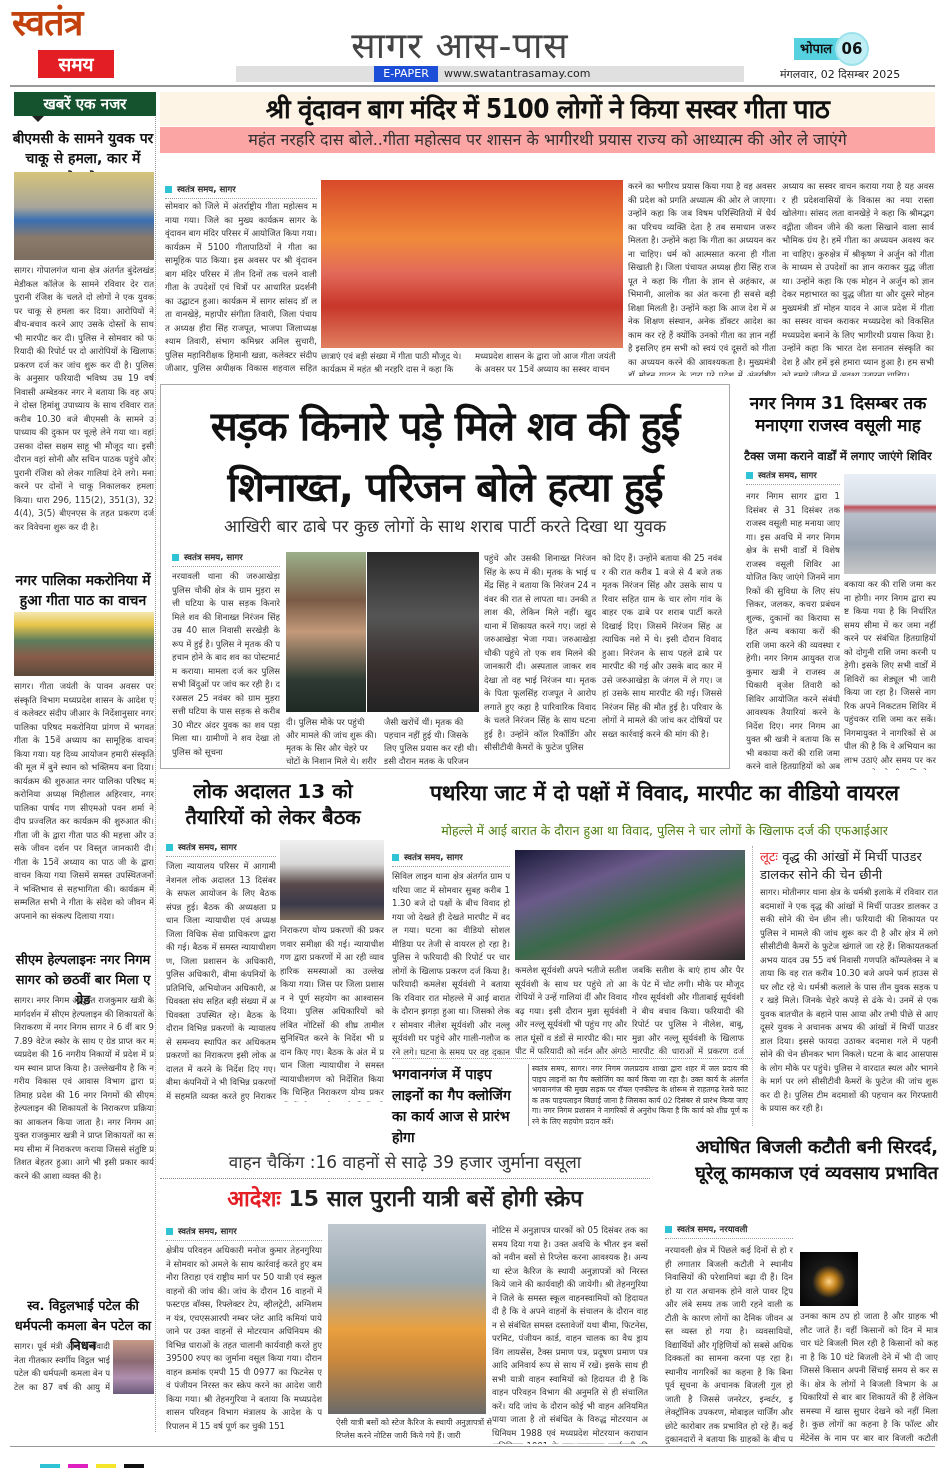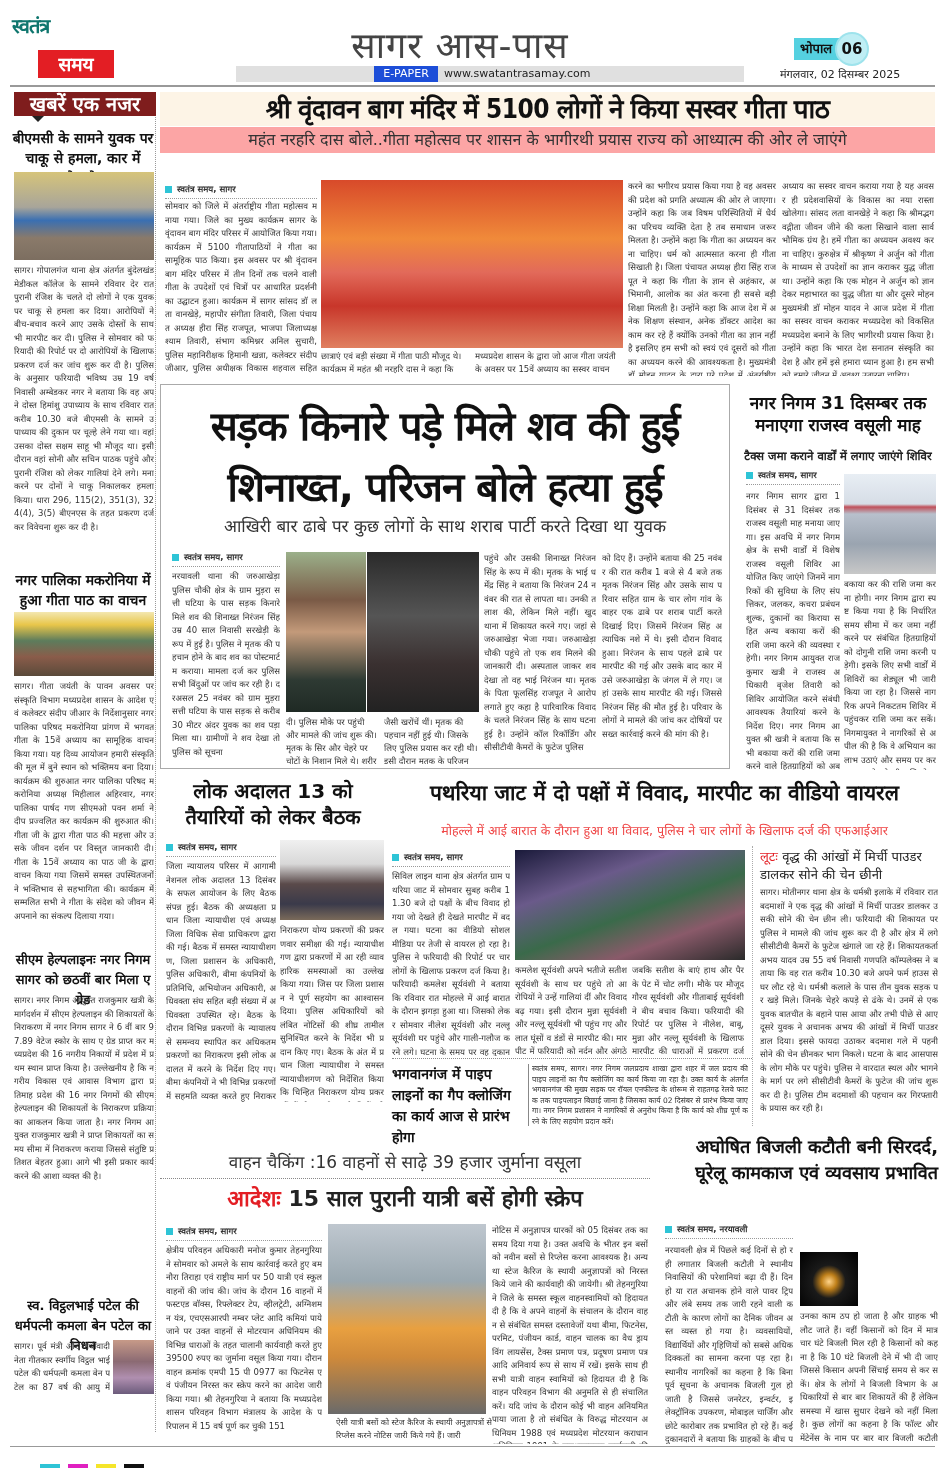--- a/index.html
+++ b/index.html
@@ -1,31 +1,31 @@
 <!DOCTYPE html>
 <html><head>
 <meta charset="utf-8">
 <style>
 *{box-sizing:border-box;margin:0;padding:0}
 body{width:945px;height:1468px;background:#fff;font-family:"DejaVu Sans",sans-serif;color:#222;position:relative;overflow:hidden}
 .abs{position:absolute}
 
-.logo-top{left:12px;top:8px;width:82px;height:36px;font-family:Liberation Serif, serif;font-weight:bold;font-size:20px;line-height:36px;color:#0f766e;letter-spacing:-1px}
+.logo-top{left:12px;top:8px;width:82px;height:36px;font-family:Liberation Mono, monospace;font-weight:bold;font-size:36px;line-height:36px;color:#c2410c;letter-spacing:-1px}
 .logo-bottom{left:38px;top:50px;width:76px;height:28px;background:#e31e24;color:#fff;font-weight:bold;font-size:19px;line-height:28px;text-align:center}
 .section-title{left:290px;top:20px;width:340px;text-align:center;font-size:36px;color:#444;letter-spacing:1px}
 .epaper-bar{left:236px;top:66px;width:508px;height:16px;background:#e0e0e0}
 .epaper-tag{left:374px;top:66px;width:64px;height:16px;background:#1d4ed8;color:#fff;font-size:11px;line-height:16px;text-align:center}
 .epaper-url{left:444px;top:66px;font-size:11px;line-height:16px;color:#222}
 .city-tag{left:794px;top:38px;width:56px;height:22px;background:#55d1e0;font-size:13px;font-weight:bold;line-height:22px;padding-left:6px;color:#111}
 .page-no{left:835px;top:32px;width:34px;height:34px;border-radius:50%;background:#bfeef4;border:2px solid #9ee3ec;font-size:15px;font-weight:bold;line-height:30px;text-align:center;color:#111}
 .date{left:780px;top:66px;font-size:11px;color:#222}
 .mast-rule{left:10px;top:85px;width:925px;height:2px;background:#999}
 
 .left-col{left:8px;top:92px;width:148px;height:1340px;border-right:1px dotted #999}
-.khabre{left:14px;top:92px;width:142px;height:24px;background:#7f1d1d;color:#fff;font-weight:bold;font-size:20px;line-height:24px;text-align:center}
+.khabre{left:14px;top:92px;width:142px;height:24px;background:#14532d;color:#fff;font-weight:bold;font-size:15px;line-height:24px;text-align:center}
 .khabre-arrow{left:32px;top:116px;width:0;height:0;border-left:6px solid transparent;border-right:6px solid transparent;border-top:6px solid #222}
 .lhead{font-weight:bold;color:#111;text-align:center;line-height:20px}
 .body-text{font-size:8.5px;line-height:13.5px;color:#333;text-align:justify;overflow:hidden;word-break:break-all}
 .photo{background:linear-gradient(135deg,#8a8a7a,#6b7f8f 40%,#b09a70 70%,#5a6a5a);overflow:hidden}
 .photo-car{background:linear-gradient(180deg,#d6c47a 0%,#a8a59a 40%,#3a6fb2 55%,#8a7a6a 75%,#7c6e60 100%)}
 .photo-event{background:linear-gradient(180deg,#f3e7b0 0%,#e8c64a 20%,#5d7c5c 45%,#8a5c4a 70%,#5a4a3a 100%)}
 .photo-person{background:linear-gradient(180deg,#c79a88,#8b6a73 40%,#b08fb0 70%,#6b5b7b)}
 .photo-stage{background:linear-gradient(180deg,#d84a2a 0%,#f08a3a 35%,#e26a5a 55%,#c8362a 75%,#e08060 100%)}
 .photo-man{background:linear-gradient(180deg,#9bb08a 0%,#7a5a46 30%,#c39a7a 50%,#2e3a33 80%,#1f2a24 100%)}
 .photo-night{background:linear-gradient(180deg,#2a2a2a,#555 40%,#3a3030 70%,#222)}
@@ -111,21 +111,21 @@
 <div class="abs body-text" style="left:746px;top:490px;width:94px;height:280px;">नगर निगम सागर द्वारा 1 दिसंबर से 31 दिसंबर तक राजस्व वसूली माह मनाया जाएगा। इस अवधि में नगर निगम क्षेत्र के सभी वार्डों में विशेष राजस्व वसूली शिविर आयोजित किए जाएंगे जिनमें नागरिकों की सुविधा के लिए संपत्तिकर, जलकर, कचरा प्रबंधन शुल्क, दुकानों का किराया सहित अन्य बकाया करों की राशि जमा करने की व्यवस्था रहेगी। नगर निगम आयुक्त राजकुमार खत्री ने राजस्व अधिकारी बृजेश तिवारी को शिविर आयोजित करने संबंधी आवश्यक तैयारियां करने के निर्देश दिए। नगर निगम आयुक्त श्री खत्री ने बताया कि सभी बकाया करों की राशि जमा करने वाले हितग्राहियों को अब निर्धारित अवधि में अपना</div>
 <div class="abs body-text" style="left:844px;top:578px;width:92px;height:192px;">बकाया कर की राशि जमा करना होगी। नगर निगम द्वारा स्पष्ट किया गया है कि निर्धारित समय सीमा में कर जमा नहीं करने पर संबंधित हितग्राहियों को दोगुनी राशि जमा करनी पड़ेगी। इसके लिए सभी वार्डों में शिविरों का शेड्यूल भी जारी किया जा रहा है। जिससे नागरिक अपने निकटतम शिविर में पहुंचकर राशि जमा कर सकें। निगमायुक्त ने नागरिकों से अपील की है कि वे अभियान का लाभ उठाएं और समय पर कर जमा करके दोगुनी राशि से बचें।</div>
 
 <div class="abs lhead" style="left:162px;top:778px;width:222px;font-size:20px;line-height:26px;">लोक अदालत 13 को तैयारियों को लेकर बैठक</div>
 <div class="abs byline" style="left:166px;top:840px;width:110px;"><span class="sq"></span><span>स्वतंत्र समय, सागर</span></div>
 <div class="abs photo photo-court" style="left:280px;top:840px;width:104px;height:80px;"></div>
 <div class="abs body-text" style="left:166px;top:860px;width:110px;height:242px;">जिला न्यायालय परिसर में आगामी नेशनल लोक अदालत 13 दिसंबर के सफल आयोजन के लिए बैठक संपन्न हुई। बैठक की अध्यक्षता प्रधान जिला न्यायाधीश एवं अध्यक्ष जिला विधिक सेवा प्राधिकरण द्वारा की गई। बैठक में समस्त न्यायाधीशगण, जिला प्रशासन के अधिकारी, पुलिस अधिकारी, बीमा कंपनियों के प्रतिनिधि, अभियोजन अधिकारी, अधिवक्ता संघ सहित बड़ी संख्या में अधिवक्ता उपस्थित रहे। बैठक के दौरान विभिन्न प्रकरणों के न्यायालय से समन्वय स्थापित कर अधिकतम प्रकरणों का निराकरण इसी लोक अदालत में करने के निर्देश दिए गए। बीमा कंपनियों ने भी विभिन्न प्रकरणों में सहमति व्यक्त करते हुए निराकरण के लिए सहयोग देने का आश्वासन दिया। इसके पश्चात जिला प्रशासन के सहयोग से</div>
 <div class="abs body-text" style="left:280px;top:924px;width:104px;height:178px;">निराकरण योग्य प्रकरणों की प्रकरणवार समीक्षा की गई। न्यायाधीशगण द्वारा प्रकरणों में आ रही व्यावहारिक समस्याओं का उल्लेख किया गया। जिस पर जिला प्रशासन ने पूर्ण सहयोग का आश्वासन दिया। पुलिस अधिकारियों को लंबित नोटिसों की शीघ्र तामील सुनिश्चित करने के निर्देश भी प्रदान किए गए। बैठक के अंत में प्रधान जिला न्यायाधीश ने समस्त न्यायाधीशगण को निर्देशित किया कि चिन्हित निराकरण योग्य प्रकरणों में शेष सभी कार्यवाहियों को पूर्ण कर लोक अदालत में उनका निराकरण कराएं।</div>
 
 <div class="abs" style="left:392px;top:778px;width:545px;font-size:21px;font-weight:bold;line-height:30px;color:#111;text-align:center;">पथरिया जाट में दो पक्षों में विवाद, मारपीट का वीडियो वायरल</div>
-<div class="abs" style="left:392px;top:822px;width:545px;font-size:12.5px;color:#ef4444;text-align:center;">मोहल्ले में आई बारात के दौरान हुआ था विवाद, पुलिस ने चार लोगों के खिलाफ दर्ज की एफआईआर</div>
+<div class="abs" style="left:392px;top:822px;width:545px;font-size:12.5px;color:#4d7c0f;text-align:center;">मोहल्ले में आई बारात के दौरान हुआ था विवाद, पुलिस ने चार लोगों के खिलाफ दर्ज की एफआईआर</div>
 <div class="abs byline" style="left:392px;top:850px;width:118px;"><span class="sq"></span><span>स्वतंत्र समय, सागर</span></div>
 <div class="abs body-text" style="left:392px;top:870px;width:118px;height:186px;">सिविल लाइन थाना क्षेत्र अंतर्गत ग्राम पथरिया जाट में सोमवार सुबह करीब 11.30 बजे दो पक्षों के बीच विवाद हो गया जो देखते ही देखते मारपीट में बदल गया। घटना का वीडियो सोशल मीडिया पर तेजी से वायरल हो रहा है। पुलिस ने फरियादी की रिपोर्ट पर चार लोगों के खिलाफ प्रकरण दर्ज किया है। फरियादी कमलेश सूर्यवंशी ने बताया कि रविवार रात मोहल्ले में आई बारात के दौरान झगड़ा हुआ था। जिसको लेकर सोमवार नीलेश सूर्यवंशी और नल्लू सूर्यवंशी घर पहुंचे और गाली-गलौज करने लगे। घटना के समय पर वह दुकान पर थे, बेटी का फोन आने पर</div>
 <div class="abs photo photo-cctv" style="left:515px;top:850px;width:230px;height:110px;"></div>
 <div class="abs body-text" style="left:515px;top:964px;width:112px;height:90px;">कमलेश सूर्यवंशी अपने भतीजे सतीश सूर्यवंशी के साथ घर पहुंचे तो आरोपियों ने उन्हें गालियां दीं और विवाद बढ़ गया। इसी दौरान मुन्ना सूर्यवंशी और नल्लू सूर्यवंशी भी पहुंच गए और लात घूंसों व डंडों से मारपीट की। मारपीट में फरियादी को नर्दन और अंगूठे में चोटें आई</div>
 <div class="abs body-text" style="left:632px;top:964px;width:112px;height:90px;">जबकि सतीश के बाएं हाथ और पैर के पेट में चोट लगी। मौके पर मौजूद गौरव सूर्यवंशी और गीताबाई सूर्यवंशी ने बीच बचाव किया। फरियादी की रिपोर्ट पर पुलिस ने नीलेश, बाबू, मुन्ना और नल्लू सूर्यवंशी के खिलाफ मारपीट की धाराओं में प्रकरण दर्ज कर जांच</div>
 
 <div class="abs vrule" style="left:752px;top:846px;width:1px;height:280px;"></div>
 <div class="abs" style="left:760px;top:848px;width:178px;font-size:13px;line-height:18px;color:#222"><span class="red">लूटः</span> <span>वृद्ध की आंखों में मिर्ची पाउडर डालकर सोने की चेन छीनी</span></div>
 <div class="abs body-text" style="left:760px;top:886px;width:178px;height:240px;">सागर। मोतीनगर थाना क्षेत्र के धर्मश्री इलाके में रविवार रात बदमाशों ने एक वृद्ध की आंखों में मिर्ची पाउडर डालकर उसकी सोने की चेन छीन ली। फरियादी की शिकायत पर पुलिस ने मामले की जांच शुरू कर दी है और क्षेत्र में लगे सीसीटीवी कैमरों के फुटेज खंगाले जा रहे हैं। शिकायतकर्ता अभय यादव उम्र 55 वर्ष निवासी गणपति कॉम्पलेक्स ने बताया कि वह रात करीब 10.30 बजे अपने फर्म हाउस से घर लौट रहे थे। धर्मश्री कलाले के पास तीन युवक सड़क पर खड़े मिले। जिनके चेहरे कपड़े से ढंके थे। उनमें से एक युवक बातचीत के बहाने पास आया और तभी पीछे से आए दूसरे युवक ने अचानक अभय की आंखों में मिर्ची पाउडर डाल दिया। इससे फायदा उठाकर बदमाश गले में पहनी सोने की चेन छीनकर भाग निकले। घटना के बाद आसपास के लोग मौके पर पहुंचे। पुलिस ने वारदात स्थल और भागने के मार्ग पर लगे सीसीटीवी कैमरों के फुटेज की जांच शुरू कर दी है। पुलिस टीम बदमाशों की पहचान कर गिरफ्तारी के प्रयास कर रही है।</div>
 

